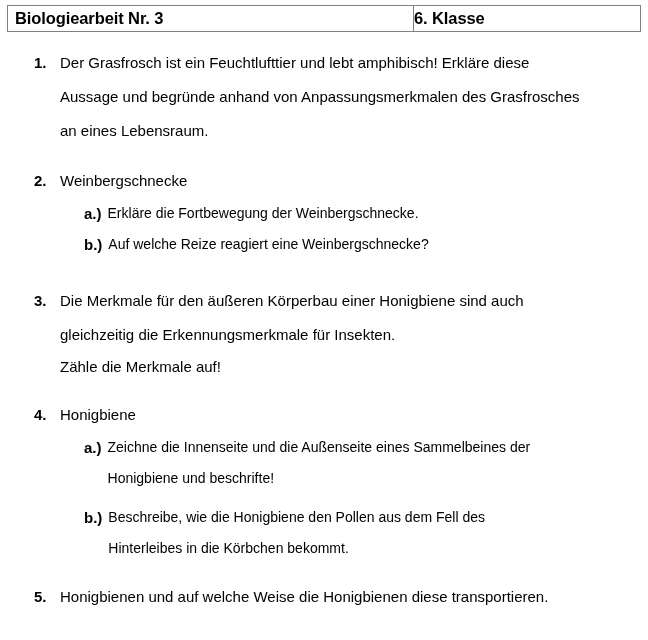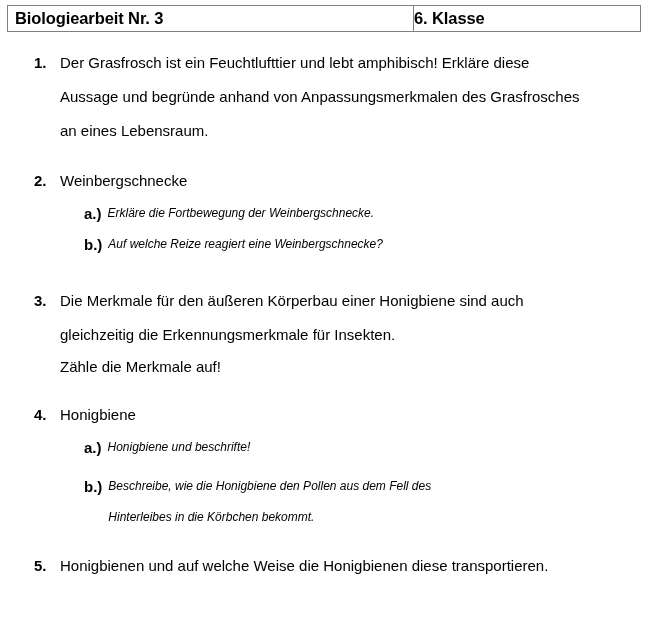--- a/index.html
+++ b/index.html
@@ -98,23 +98,22 @@
   .sub-label {
     flex: 0 0 auto;
     font-size: 15px;
     font-weight: bold;
     line-height: 31px;
     padding-right: 6px;
     white-space: nowrap;
   }
   .sub-body {
     flex: 1;
-    font-size: 12px;
+    font-size: 14px;
     line-height: 31px;
-    font-style: italic;
   }
   .sub-body .line {
     display: block;
     white-space: nowrap;
   }
 
   .gap-sm { height: 8px; }
   .gap-md { height: 16px; }
   .gap-lg { height: 24px; }
 </style>
@@ -184,20 +183,21 @@
   <div class="question">
     <div class="q-row">
       <div class="q-num">4.</div>
       <div class="q-body">
         <span class="line">Honigbiene</span>
       </div>
     </div>
     <div class="sub">
       <div class="sub-label">a.)</div>
       <div class="sub-body">
+        <span class="line">Zeichne die Innenseite und die Außenseite eines Sammelbeines der</span>
         <span class="line">Honigbiene und beschrifte!</span>
       </div>
     </div>
     <div class="gap-sm"></div>
     <div class="sub">
       <div class="sub-label">b.)</div>
       <div class="sub-body">
         <span class="line">Beschreibe, wie die Honigbiene den Pollen aus dem Fell des</span>
         <span class="line">Hinterleibes in die Körbchen bekommt.</span>
       </div>

